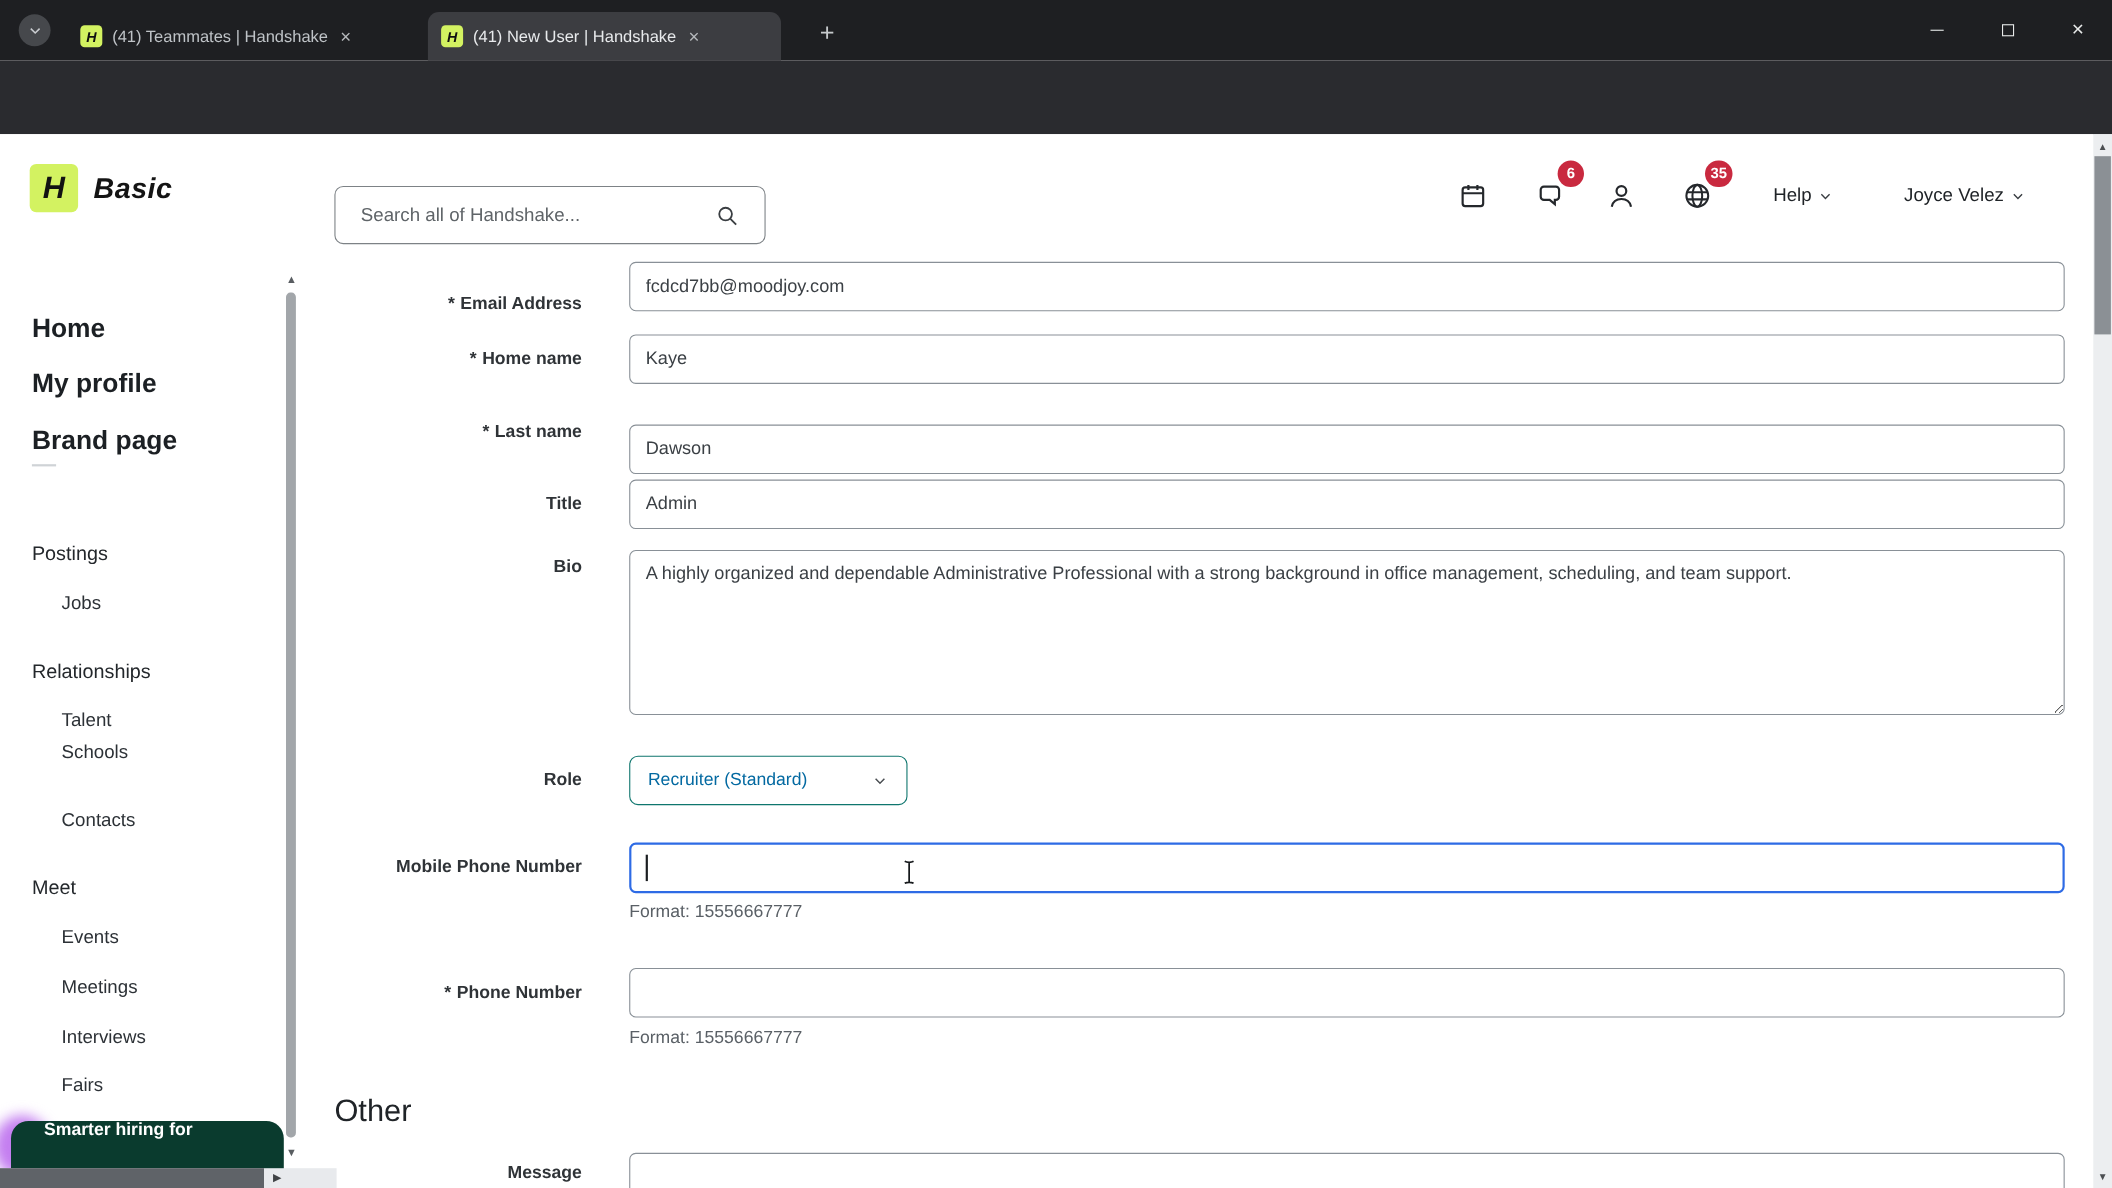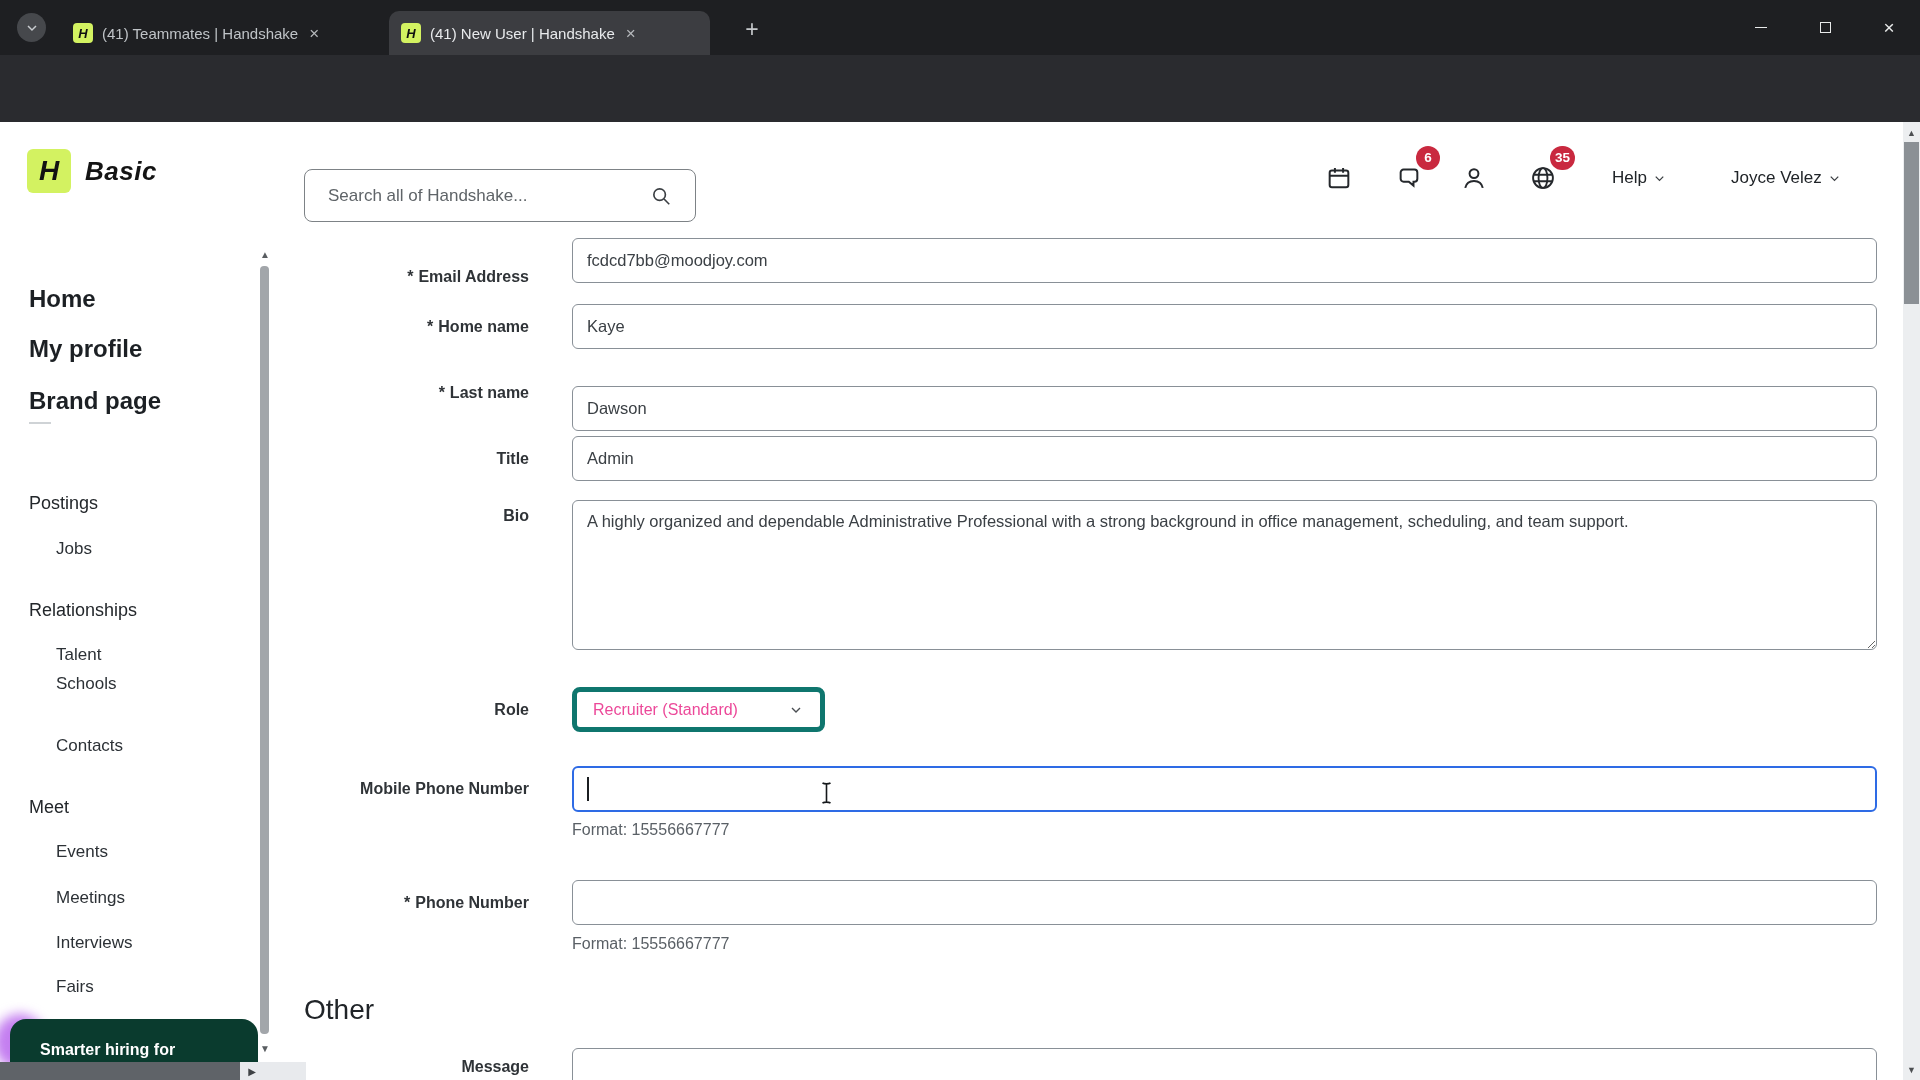--- a/index.html
+++ b/index.html
@@ -44,21 +44,21 @@
   .logo-sq { width:44px; height:44px; border-radius:6px; background:#d3f261; color:#121212;
              font-weight:800; font-size:28px; font-style:italic; display:flex; align-items:center; justify-content:center; }
   .brand { font-size:26px; font-weight:800; font-style:italic; color:#141414; letter-spacing:.5px; }
   .snav { position:absolute; left:29px; white-space:nowrap; color:#1c2024; }
   .snav.primary { font-size:24px; font-weight:700; }
   .snav.section { font-size:18px; font-weight:400; color:#23272b; }
   .snav.sub { left:56px; font-size:17px; font-weight:400; color:#2c3136; }
   .sdivider { position:absolute; left:29px; width:22px; height:2px; background:#cfd3d6; }
   .promo { position:absolute; left:10px; top:897px; width:248px; height:61px; background:#0a3b2e;
            border-radius:16px; color:#fff; font-size:16px; font-weight:600;
-           display:flex; align-items:center; padding-left:30px; z-index:3; }
+           display:flex; padding-left:30px; z-index:3; }
   .blob { position:absolute; left:-6px; top:892px; width:52px; height:56px; border-radius:50%;
           background:#c47ef0; filter:blur(6px); z-index:2; }
   .side-scroll-thumb { position:absolute; left:260px; top:144px; width:9px; height:768px; background:#a2a6aa; border-radius:4px; }
   .side-scroll-arrow { position:absolute; left:257px; width:16px; height:16px; color:#595d61; font-size:10px;
                        display:flex; align-items:center; justify-content:center; }
 
   
   .main { position:absolute; left:280px; top:122px; width:1623px; height:958px; background:#fff; overflow:hidden; }
   .search-box { position:absolute; left:24px; top:31px; width:392px; height:53px; border:1px solid #7d8286;
                 border-radius:8px; display:flex; align-items:center; padding:0 23px; gap:10px;margin-top:16px; }
@@ -72,23 +72,23 @@
   .htext { position:absolute; top:46px; font-size:17px; color:#202428; display:flex; align-items:center; gap:5px; }
 
   .flabel { position:absolute; left:0; width:249px; text-align:right; line-height:45px;
             font-weight:700; font-size:16px; color:#2f3337; white-space:nowrap; }
   .req { margin-right:5px; }
   .finput { position:absolute; left:292px; width:1305px; height:45px; border:1px solid #899097;
             border-radius:6px; font-size:16.5px; color:#3b4045; padding:0 14px; font-family:inherit;
             background:#fff; outline:none; }
   .finput.focused { border:2px solid #2e6be5; height:46px; }
   textarea.finput { height:150px; padding:8px 14px; line-height:1.5; }
-  .fselect { position:absolute; left:292px; width:253px; height:45px; border:5px solid #0f766e;
+  .fselect { position:absolute; left:292px; width:253px; height:45px; border:1px solid #0f766e;
              border-radius:8px; display:flex; align-items:center; justify-content:space-between;
-             padding:0 16px; font-size:16px; color:#ec4899; background:#fff; }
+             padding:0 16px; font-size:16px; color:#0369a1; background:#fff; }
   .fhelper { position:absolute; left:292px; font-size:16px; color:#5a6066; }
   .other-h { position:absolute; left:24px; top:872px; font-size:28px; color:#202428; }
   .caret { position:absolute; left:307px; top:655px; width:2px; height:24px; background:#1b1e21; }
   .ibeam { position:absolute; left:540px; top:659px; }
 
   
   .win-vscroll { position:absolute; left:1903px; top:122px; width:17px; height:958px; background:#eceef0; }
   .win-vscroll .arrow { position:absolute; left:0; width:17px; height:17px; color:#4c4f52; font-size:9px;
                         display:flex; align-items:center; justify-content:center; }
   .win-vscroll .thumb { position:absolute; left:1px; top:20px; width:15px; height:162px; background:#8b9095; }

